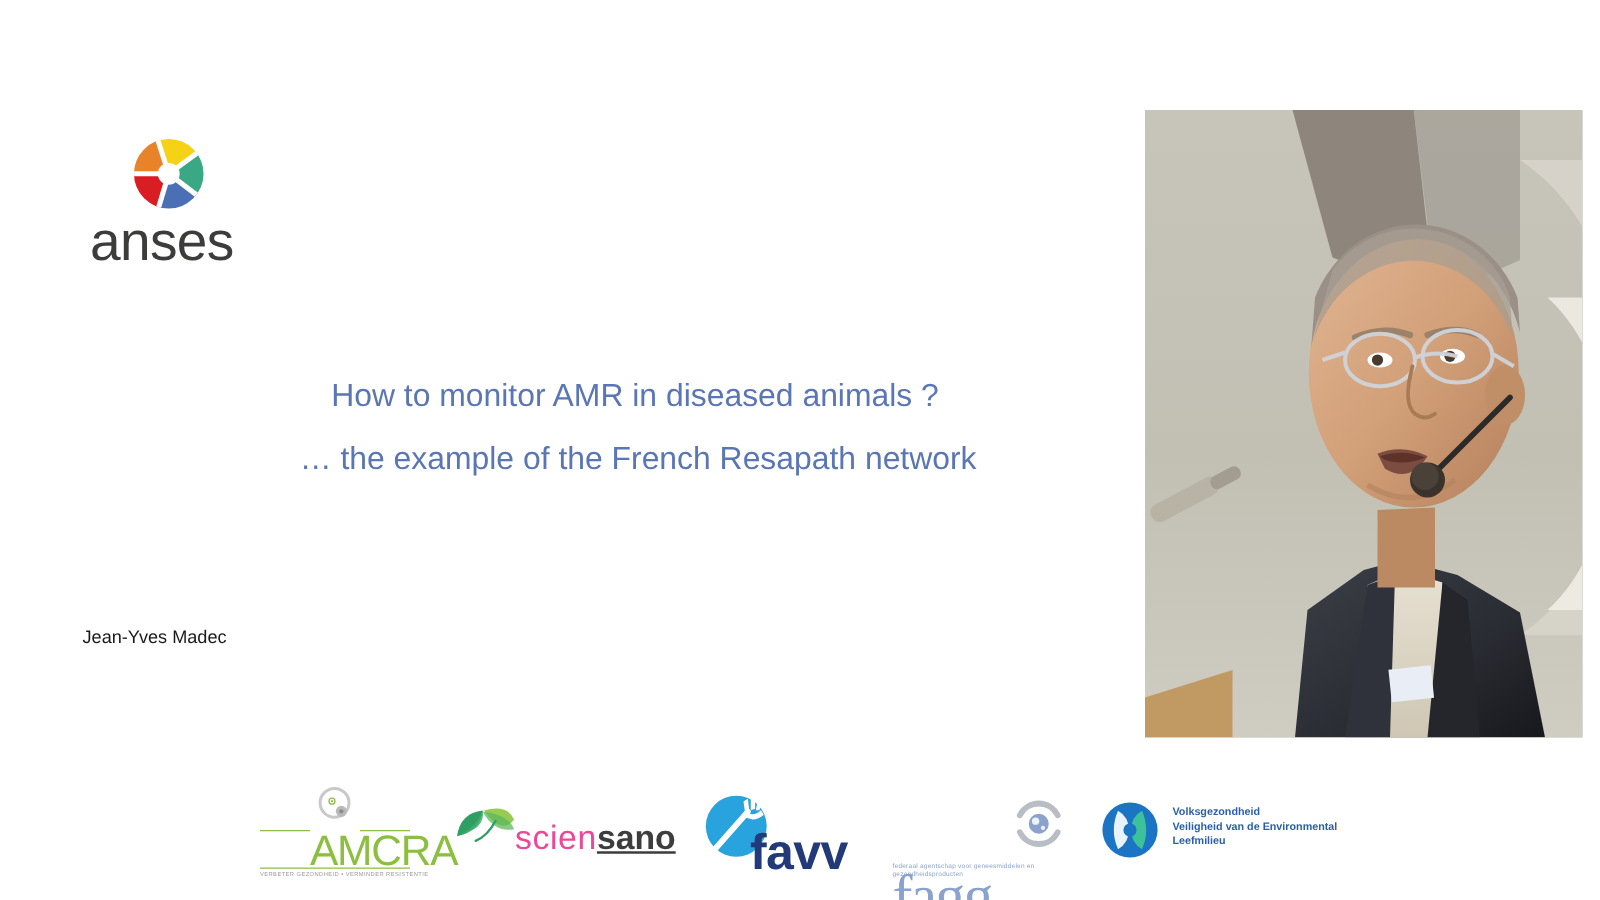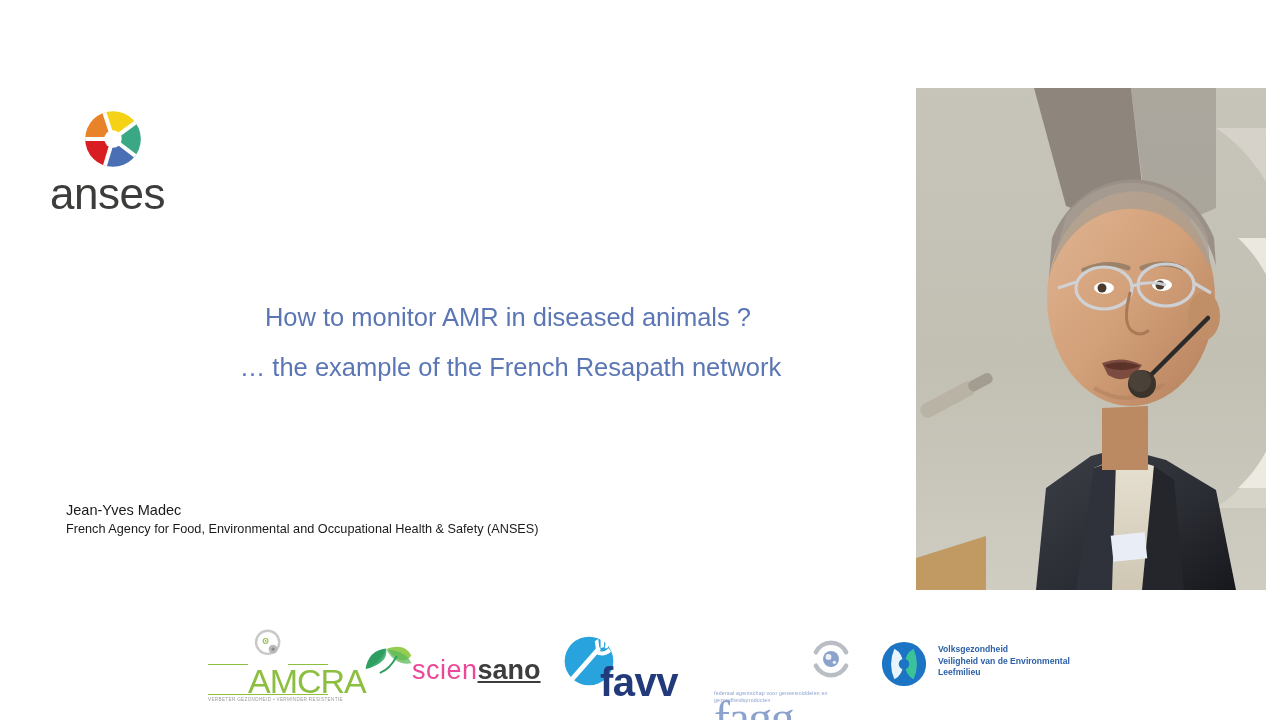--- a/index.html
+++ b/index.html
@@ -20,21 +20,21 @@
     position: absolute;
     left: 0; top: 0;
     width: 1280px;
     height: 720px;
     background: #ffffff;
   }
 
   
   #anses-logo {
     position: absolute;
-    left: 50px;
+    left: 72px;
     top: 110px;
     width: 180px;
     height: 110px;
   }
   #anses-mark {
     position: absolute;
     left: 34px;
     top: 0px;
     width: 58px;
     height: 58px;
@@ -216,21 +216,20 @@
     <div id="anses-wordmark">anses</div>
   </div>
 
   <div id="title-block">
     <div class="title-line" id="title-line-1">How to monitor AMR in diseased animals ?</div>
     <div class="title-line" id="title-line-2">… the example of the French Resapath network</div>
   </div>
 
   <div id="author-block">
     <div id="author-name">Jean-Yves Madec</div>
-    <div id="author-affiliation">French Agency for Food, Environmental and Occupational Health &amp; Safety (ANSES)</div>
   </div>
 
   <div id="speaker-photo">
     <svg id="photo-svg" viewBox="0 0 350 502" preserveAspectRatio="xMidYMid slice" aria-hidden="true">
       <defs>
         <linearGradient id="wallG" x1="0" y1="0" x2="0" y2="1">
           <stop offset="0" stop-color="#c7c5ba"></stop>
           <stop offset="0.55" stop-color="#c2c0b3"></stop>
           <stop offset="1" stop-color="#cfcdc2"></stop>
         </linearGradient>

